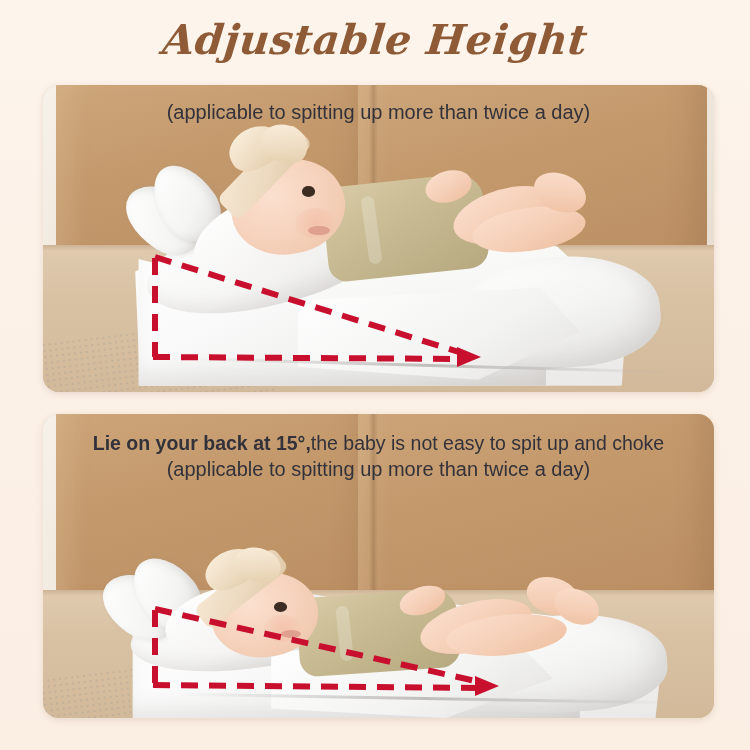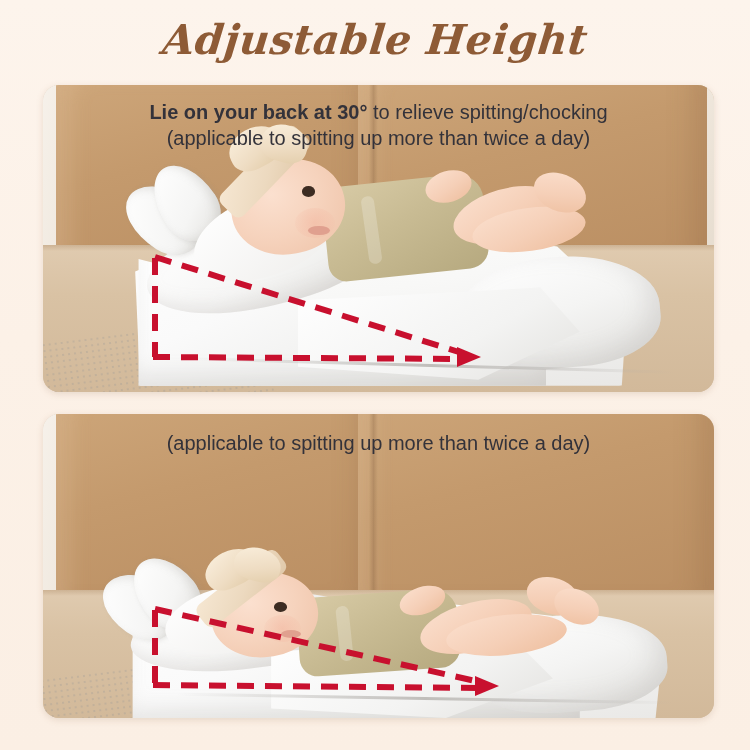--- a/index.html
+++ b/index.html
@@ -415,23 +415,20 @@
         <g stroke="#c8102e" stroke-width="6" fill="none" stroke-dasharray="17 11" stroke-linecap="butt">
           <line x1="112" y1="173" x2="112" y2="272"></line>
           <line x1="110" y1="272" x2="424" y2="274"></line>
           <line x1="112" y1="172" x2="419" y2="268"></line>
         </g>
         <path d="M414 262 L438 272 L414 282 Z" fill="#c8102e"></path>
       </svg>
     </div>
 
     <div class="caption">
-      <div class="cap-line1">
-        <span class="cap-strong">Lie on your back at 30°</span><span class="cap-rest"> to relieve spitting/chocking</span>
-      </div>
       <div class="cap-line2">(applicable to spitting up more than twice a day)</div>
     </div>
   </div>
 
   <div class="panel p2">
 
     <div class="scene">
 
       <div class="wall"></div>
       <div class="wall-light"></div>
@@ -479,17 +476,20 @@
         <g stroke="#c8102e" stroke-width="6" fill="none" stroke-dasharray="17 11" stroke-linecap="butt">
           <line x1="112" y1="196" x2="112" y2="271"></line>
           <line x1="110" y1="271" x2="442" y2="274"></line>
           <line x1="112" y1="195" x2="437" y2="268"></line>
         </g>
         <path d="M432 262 L456 272 L432 282 Z" fill="#c8102e"></path>
       </svg>
     </div>
 
     <div class="caption">
+      <div class="cap-line1">
+        <span class="cap-strong">Lie on your back at 15°,</span><span class="cap-rest">the baby is not easy to spit up and choke</span>
+      </div>
       <div class="cap-line2">(applicable to spitting up more than twice a day)</div>
     </div>
   </div>
 
 </div>
 
 </body></html>

